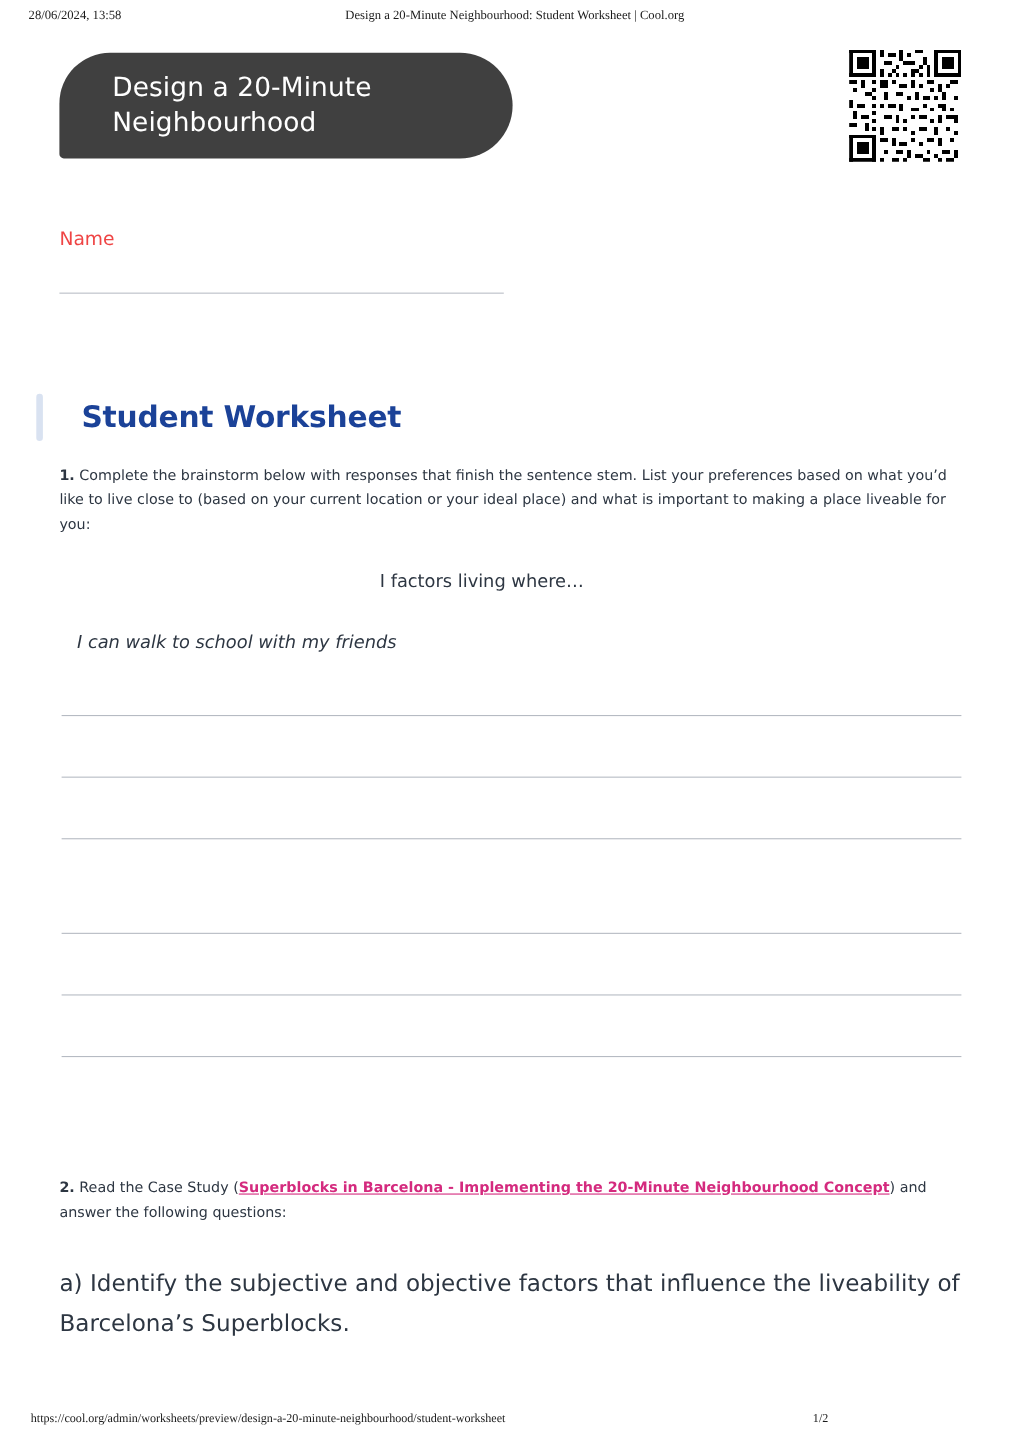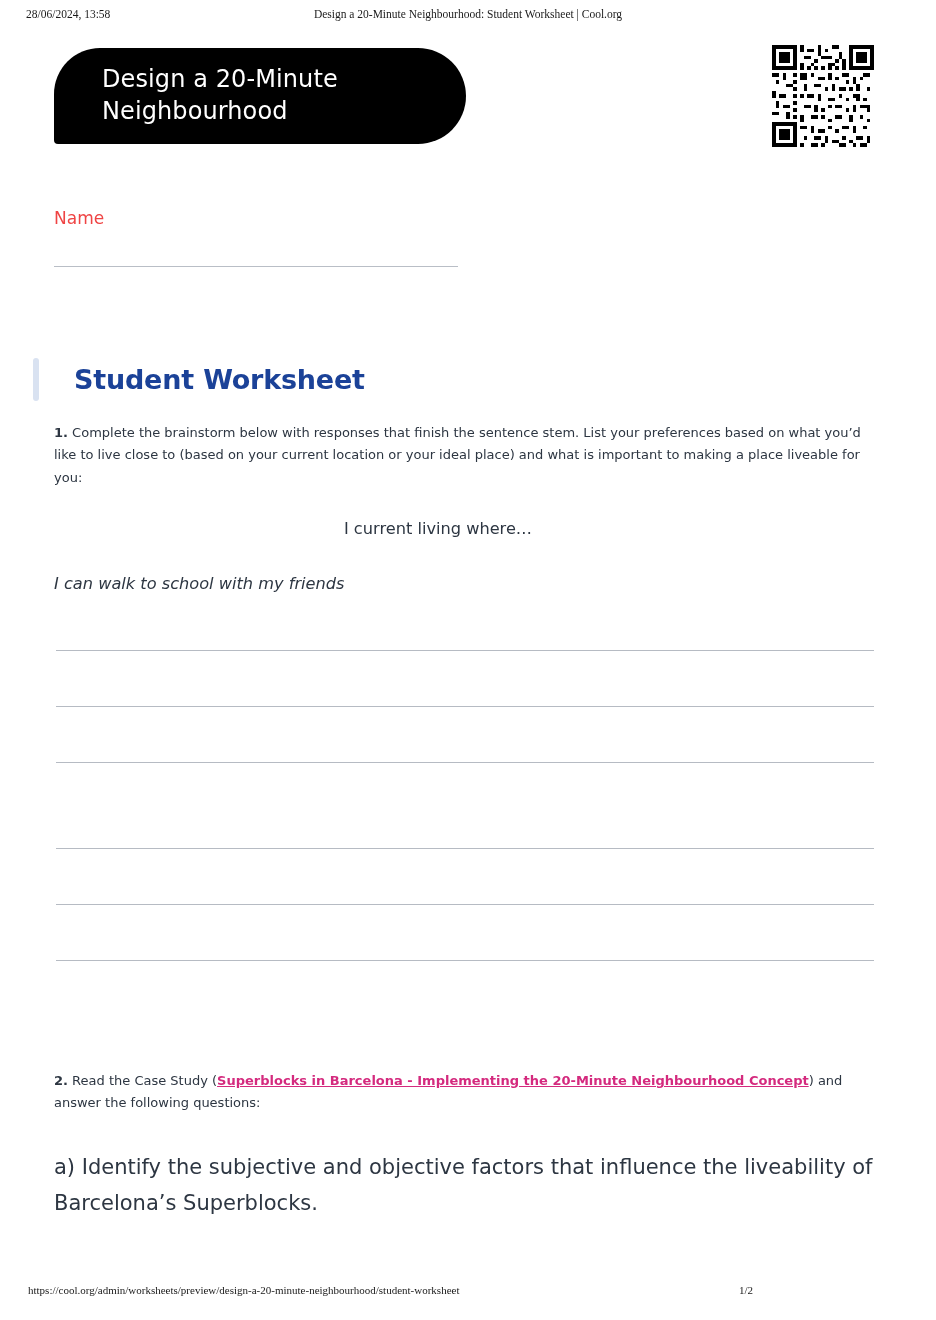--- a/index.html
+++ b/index.html
@@ -77,21 +77,21 @@
   .title-row {
     position: relative;
     height: 112px;
   }
   .title-banner {
     position: absolute;
     left: 54px;
     top: 8px;
     width: 412px;
     height: 96px;
-    background: #000000;
+    background: #404040;
     border-radius: 46px 48px 48px 4px;
     display: flex;
     align-items: center;
   }
   .title-banner .title-text {
     color: #ffffff;
     font-size: 24px;
     line-height: 1.32;
     font-weight: 400;
     padding: 0 30px 0 48px;
@@ -177,21 +177,21 @@
     font-size: 16.2px;
     color: #2d3642;
     margin: 30px 0 0 0;
     padding-right: 52px;
   }
 
   .example {
     font-style: italic;
     font-size: 16.2px;
     color: #2d3642;
-    margin: 36px 0 0 0;
+    margin: 36px 0 0 16px;
   }
 
   
   .rules {
     position: absolute;
     top: 610px;
     left: 56px;
     width: 818px;
   }
   .rule-line {
@@ -376,21 +376,21 @@
     </div>
   </div>
 
   <div class="section-heading">
     <div class="heading-accent"></div>
     <div class="heading-text">Student Worksheet</div>
   </div>
 
   <div class="content">
     <p class="q-text"><span class="q-num">1.</span><span> Complete the brainstorm below with responses that finish the sentence stem. List your preferences based on what you’d like to live close to (based on your current location or your ideal place) and what is important to making a place liveable for you:</span></p>
-    <p class="stem">I current living where…</p>
+    <p class="stem">I factors living where…</p>
     <p class="example">I can walk to school with my friends</p>
   </div>
 
   <div class="rules">
     <div class="rule-line"></div>
     <div class="rule-gap-sm"></div>
     <div class="rule-line"></div>
     <div class="rule-gap-sm"></div>
     <div class="rule-line"></div>
     <div class="rule-gap-lg"></div>

